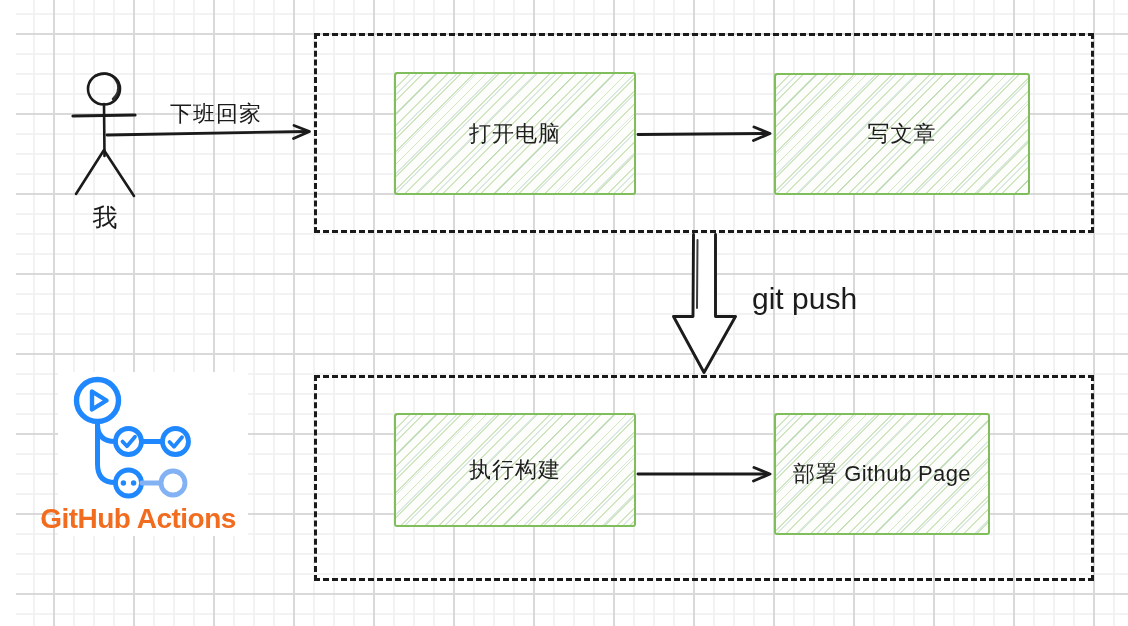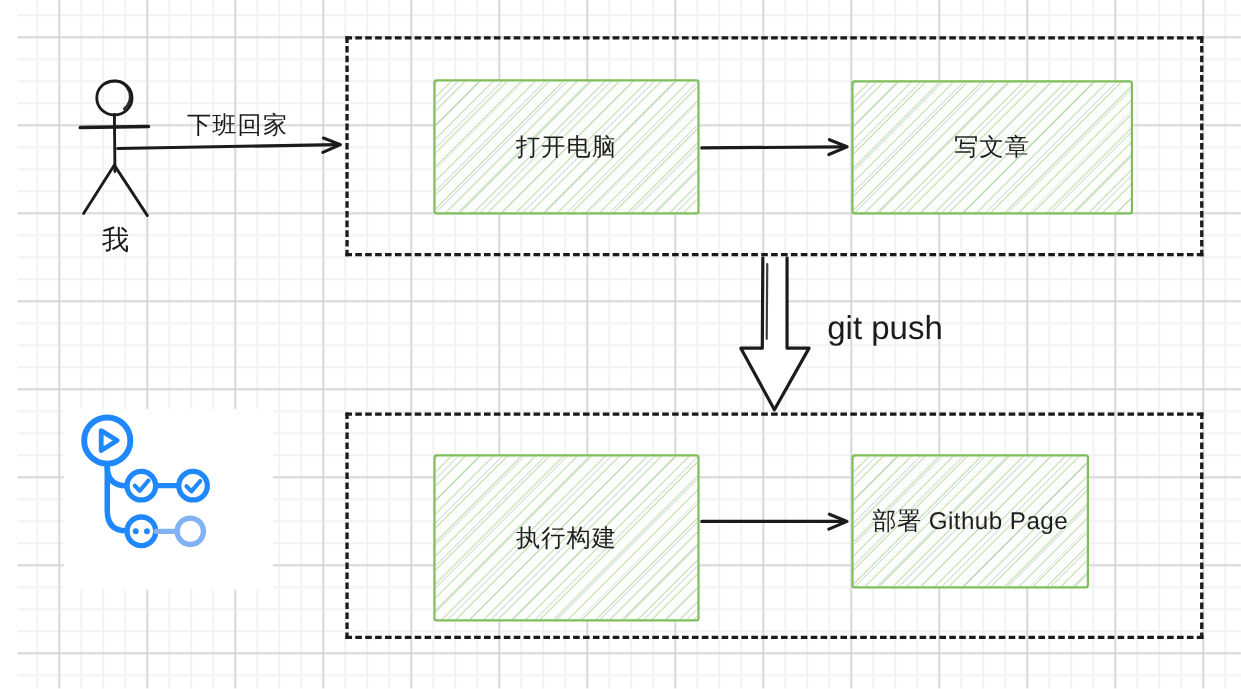--- a/index.html
+++ b/index.html
@@ -43,21 +43,21 @@
     display: flex;
     align-items: center;
     justify-content: center;
     color: #1d1d1d;
     font-size: 22px;
     letter-spacing: 1px;
     white-space: nowrap;
   }
   .node-1 { left: 378px; top: 72px;  width: 242px; height: 123px; }
   .node-2 { left: 758px; top: 73px;  width: 256px; height: 122px; }
-  .node-3 { left: 378px; top: 413px; width: 242px; height: 152px; }
+  .node-3 { left: 378px; top: 413px; width: 242px; height: 114px; }
   .node-4 { left: 758px; top: 413px; width: 216px; height: 122px; letter-spacing: 0.4px; }
   .lbl {
     position: absolute;
     color: #1b1b1b;
     white-space: nowrap;
   }
   .lbl-commute { left: 150px; top: 99px;  width: 100px; text-align: center; font-size: 22px; letter-spacing: 1px; }
   .lbl-actor   { left: 64px;  top: 201px; width: 50px;  text-align: center; font-size: 25px; }
   .lbl-push    { left: 736px; top: 282px; font-size: 30px; }
   .logo-caption {
@@ -143,14 +143,15 @@
       <circle cx="107.4" cy="483" r="2.7" fill="#2088ff" stroke="none"></circle>
       <circle cx="117.6" cy="483" r="2.7" fill="#2088ff" stroke="none"></circle>
       <path d="M 125.8 483 L 144 483" stroke="#82b1f4" stroke-width="4.8"></path>
       <circle cx="157" cy="483" r="12" stroke="#82b1f4" stroke-width="4.8" fill="#ffffff"></circle>
     </g>
   </svg>
 
   <div class="lbl lbl-commute">下班回家</div>
   <div class="lbl lbl-actor">我</div>
   <div class="lbl lbl-push">git push</div>
+  <div class="logo-caption">GitHub Actions</div>
 
 </div>
 
 </body></html>

